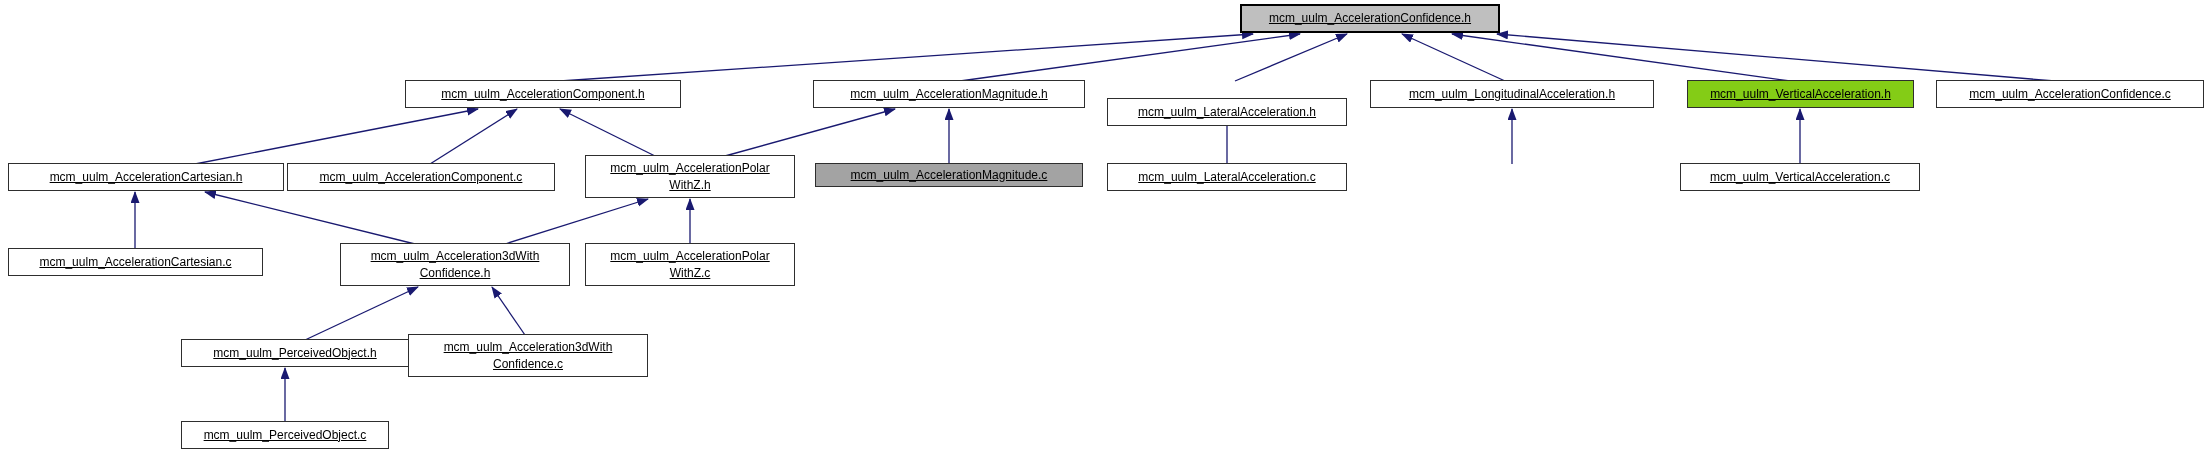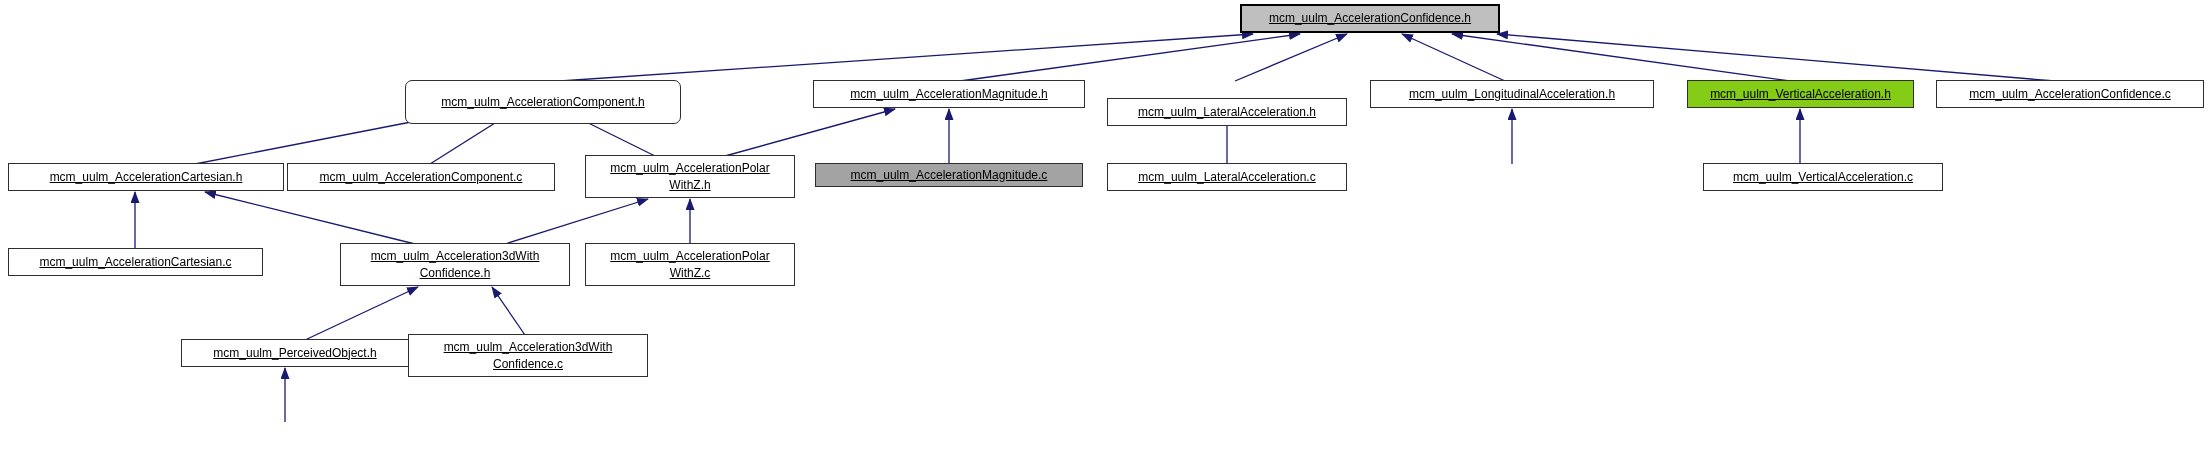--- a/index.html
+++ b/index.html
@@ -74,34 +74,35 @@
         <line x1="415" y1="244" x2="205" y2="192" stroke="#191970" stroke-width="1.3" marker-end="url(#arrowhead)"></line>
         <line x1="505" y1="244" x2="648" y2="199" stroke="#191970" stroke-width="1.3" marker-end="url(#arrowhead)"></line>
         <line x1="690" y1="244" x2="690" y2="199" stroke="#191970" stroke-width="1.3" marker-end="url(#arrowhead)"></line>
         <line x1="305" y1="340" x2="418" y2="287" stroke="#191970" stroke-width="1.3" marker-end="url(#arrowhead)"></line>
         <line x1="525" y1="335" x2="492" y2="287" stroke="#191970" stroke-width="1.3" marker-end="url(#arrowhead)"></line>
         <line x1="285" y1="422" x2="285" y2="368" stroke="#191970" stroke-width="1.3" marker-end="url(#arrowhead)"></line>
       </g>
   </svg>
 
 <div class="graph-node highlighted" style="left: 1240px; top: 4px; width: 260px; height: 29px; background: rgb(191, 191, 191); border-color: rgb(0, 0, 0); color: rgb(0, 0, 0);">mcm_uulm_AccelerationConfidence.h</div>
-    <div class="graph-node" style="left: 405px; top: 80px; width: 276px; height: 44px; background: rgb(255, 255, 255); border-color: rgb(46, 46, 46); color: rgb(0, 0, 0); border-radius: 7px;">mcm_uulm_AccelerationComponent.h</div>
+    <div class="graph-node" style="left: 405px; top: 80px; width: 276px; height: 28px; background: rgb(255, 255, 255); border-color: rgb(46, 46, 46); color: rgb(0, 0, 0);">mcm_uulm_AccelerationComponent.h</div>
     <div class="graph-node" style="left: 813px; top: 80px; width: 272px; height: 28px; background: rgb(255, 255, 255); border-color: rgb(46, 46, 46); color: rgb(0, 0, 0);">mcm_uulm_AccelerationMagnitude.h</div>
     <div class="graph-node" style="left: 1107px; top: 80px; width: 240px; height: 28px; background: rgb(255, 255, 255); border-color: rgb(46, 46, 46); color: rgb(0, 0, 0); margin-top: 18px;">mcm_uulm_LateralAcceleration.h</div>
     <div class="graph-node" style="left: 1370px; top: 80px; width: 284px; height: 28px; background: rgb(255, 255, 255); border-color: rgb(46, 46, 46); color: rgb(0, 0, 0);">mcm_uulm_LongitudinalAcceleration.h</div>
     <div class="graph-node" style="left: 1687px; top: 80px; width: 227px; height: 28px; background: #84cc16; border-color: rgb(46, 46, 46); color: rgb(0, 0, 0);">mcm_uulm_VerticalAcceleration.h</div>
     <div class="graph-node" style="left: 1936px; top: 80px; width: 268px; height: 28px; background: rgb(255, 255, 255); border-color: rgb(46, 46, 46); color: rgb(0, 0, 0);">mcm_uulm_AccelerationConfidence.c</div>
     <div class="graph-node" style="left: 8px; top: 163px; width: 276px; height: 28px; background: rgb(255, 255, 255); border-color: rgb(46, 46, 46); color: rgb(0, 0, 0);">mcm_uulm_AccelerationCartesian.h</div>
     <div class="graph-node" style="left: 287px; top: 163px; width: 268px; height: 28px; background: rgb(255, 255, 255); border-color: rgb(46, 46, 46); color: rgb(0, 0, 0);">mcm_uulm_AccelerationComponent.c</div>
     <div class="graph-node" style="left: 585px; top: 155px; width: 210px; height: 43px; background: rgb(255, 255, 255); border-color: rgb(46, 46, 46); color: rgb(0, 0, 0);">mcm_uulm_AccelerationPolar
 WithZ.h</div>
     <div class="graph-node" style="left: 815px; top: 163px; width: 268px; height: 24px; background: #a3a3a3; border-color: rgb(46, 46, 46); color: rgb(0, 0, 0);">mcm_uulm_AccelerationMagnitude.c</div>
     <div class="graph-node" style="left: 1107px; top: 163px; width: 240px; height: 28px; background: rgb(255, 255, 255); border-color: rgb(46, 46, 46); color: rgb(0, 0, 0);">mcm_uulm_LateralAcceleration.c</div>
-    <div class="graph-node" style="left: 1680px; top: 163px; width: 240px; height: 28px; background: rgb(255, 255, 255); border-color: rgb(46, 46, 46); color: rgb(0, 0, 0); margin-left: 23px;">mcm_uulm_VerticalAcceleration.c</div>
+    <div class="graph-node" style="left: 1680px; top: 163px; width: 240px; height: 28px; background: rgb(255, 255, 255); border-color: rgb(46, 46, 46); color: rgb(0, 0, 0);">mcm_uulm_VerticalAcceleration.c</div>
     <div class="graph-node" style="left: 8px; top: 248px; width: 255px; height: 28px; background: rgb(255, 255, 255); border-color: rgb(46, 46, 46); color: rgb(0, 0, 0);">mcm_uulm_AccelerationCartesian.c</div>
     <div class="graph-node" style="left: 340px; top: 243px; width: 230px; height: 43px; background: rgb(255, 255, 255); border-color: rgb(46, 46, 46); color: rgb(0, 0, 0);">mcm_uulm_Acceleration3dWith
 Confidence.h</div>
     <div class="graph-node" style="left: 585px; top: 243px; width: 210px; height: 43px; background: rgb(255, 255, 255); border-color: rgb(46, 46, 46); color: rgb(0, 0, 0);">mcm_uulm_AccelerationPolar
 WithZ.c</div>
     <div class="graph-node" style="left: 181px; top: 339px; width: 228px; height: 28px; background: rgb(255, 255, 255); border-color: rgb(46, 46, 46); color: rgb(0, 0, 0);">mcm_uulm_PerceivedObject.h</div>
     <div class="graph-node" style="left: 408px; top: 334px; width: 240px; height: 43px; background: rgb(255, 255, 255); border-color: rgb(46, 46, 46); color: rgb(0, 0, 0);">mcm_uulm_Acceleration3dWith
 Confidence.c</div>
+    <div class="graph-node" style="left: 181px; top: 421px; width: 208px; height: 28px; background: rgb(255, 255, 255); border-color: rgb(46, 46, 46); color: rgb(0, 0, 0);">mcm_uulm_PerceivedObject.c</div>
   </div>
 
 </body></html>

